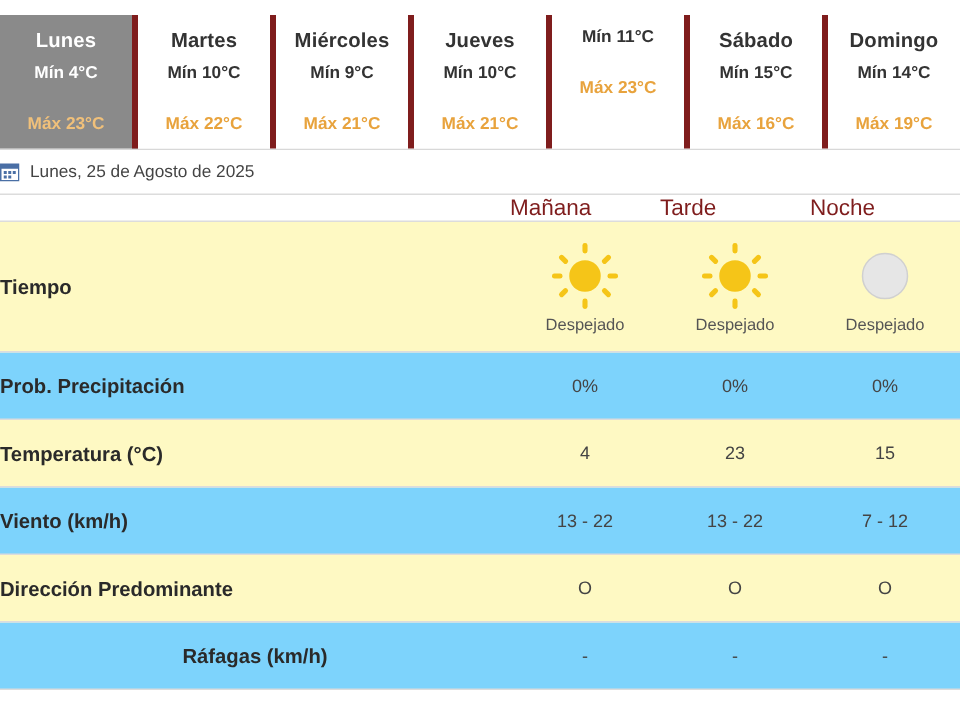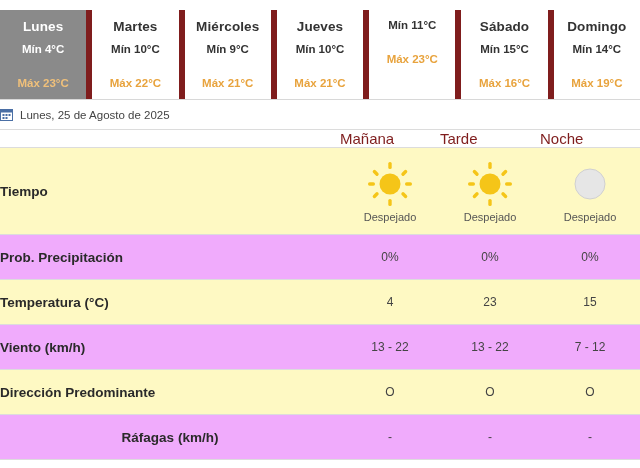--- a/index.html
+++ b/index.html
@@ -36,21 +36,21 @@
   .days {
     display: flex;
     width: 640px;
     border-bottom: 1px solid #d8d8d8;
     background: #ffffff;
   }
   .day {
     flex: 1 1 0;
     text-align: center;
     padding: 9px 0 10px 0;
-    border-right: 6px solid #7f1d1d;
+    border-right: 4px solid #7f1d1d;
     box-sizing: border-box;
     background: #ffffff;
   }
   .day:last-child { border-right: none; }
   .day.active {
     background: #8a8a8a;
     color: #ffffff;
   }
   .day .dname {
     font-size: 13.5px;
@@ -147,21 +147,21 @@
     display: flex;
     align-items: center;
     justify-content: center;
   }
   .wxcell .cond {
     font-size: 11px;
     color: #555555;
     margin-top: 2px;
   }
 
-  .zebra { background: #f0abfc; }
+  .zebra { background: #7dd3fc; }
   .plain { background: #fef9c3; }
 
   .h-prec td { height: 44px; }
   .h-temp td { height: 44px; }
   .h-wind td { height: 44px; }
   .h-dir  td { height: 44px; }
   .h-raf  td { height: 44px; text-align: center; }
 
   .sun-svg, .cloud-svg { display: block; }
 </style>

